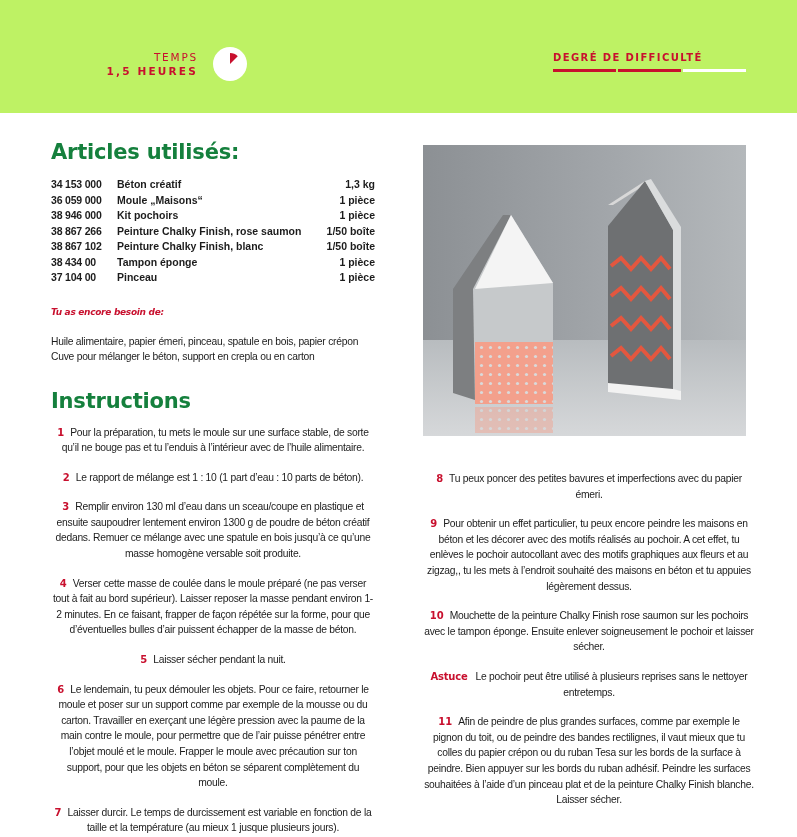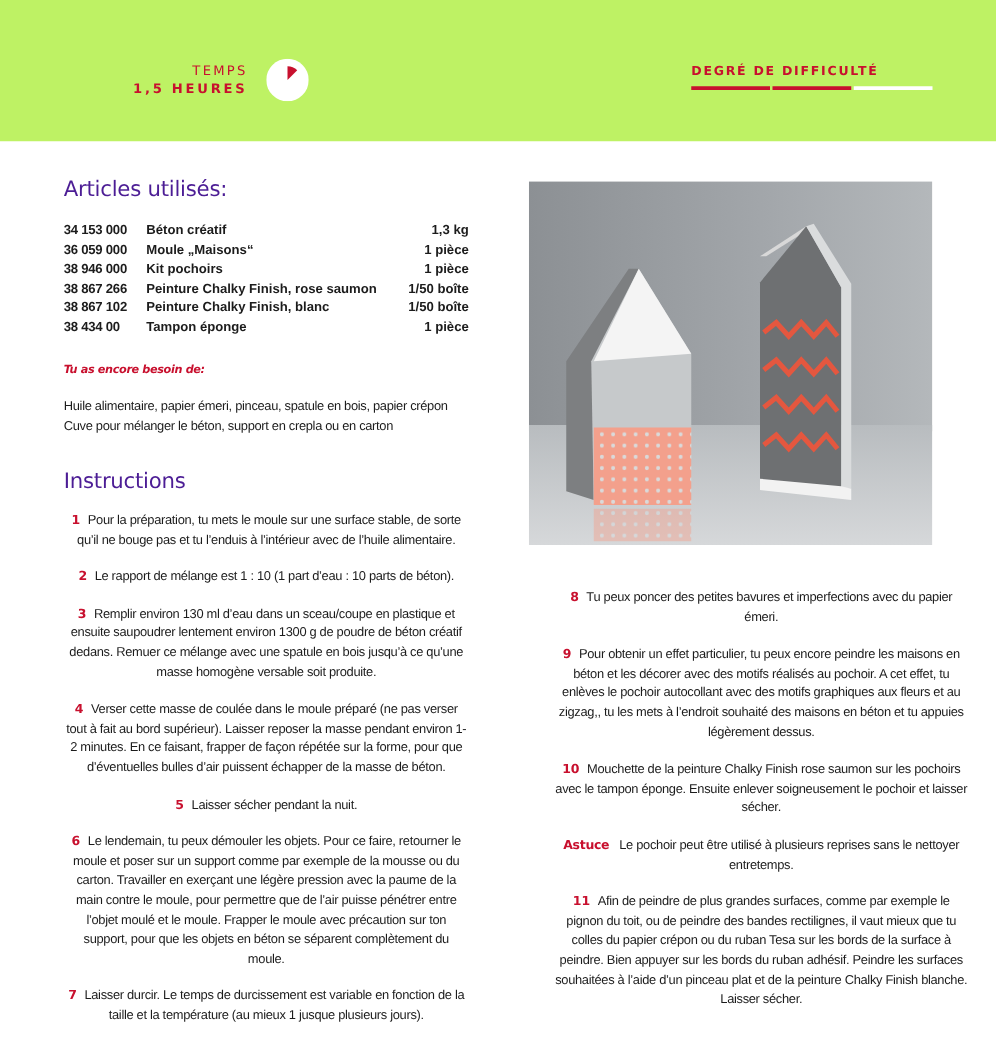--- a/index.html
+++ b/index.html
@@ -12,38 +12,38 @@
   .time-value { font-family: "DejaVu Sans", sans-serif; font-weight: bold; font-size: 10.5px; letter-spacing: 2.2px; color: #c8102e; line-height: 14px; }
   .timer { position: absolute; left: 213px; top: 47px; width: 34px; height: 34px; }
 
   .difficulty { position: absolute; left: 553px; top: 51px; }
   .difficulty-label { font-family: "DejaVu Sans", sans-serif; font-weight: bold; font-size: 10px; letter-spacing: 1.4px; color: #c8102e; line-height: 13px; }
   .difficulty-bar { display: flex; gap: 2px; margin-top: 5px; }
   .difficulty-seg { width: 63px; height: 3px; background: #ffffff; }
   .difficulty-seg.on { background: #c8102e; }
 
   .left-col { position: absolute; left: 51px; top: 141px; width: 324px; }
-  h2.section { font-family: "DejaVu Sans", sans-serif; font-weight: normal; font-size: 17px; color: #4c1d95; letter-spacing: -0.2px; line-height: 22px; }
+  h2.section { font-family: "DejaVu Sans", sans-serif; font-weight: bold; font-size: 21px; color: #15803d; letter-spacing: -0.2px; line-height: 22px; }
   .articles { margin-top: 14px; width: 324px; border-collapse: collapse; font-family: "Liberation Sans Narrow", "Liberation Sans", sans-serif; font-size: 10.5px; font-weight: bold; }
   .articles td { padding: 0; height: 15.5px; line-height: 15.5px; white-space: nowrap; margin-left: 44px; }
   .articles td.ref { width: 66px; letter-spacing: -0.2px; }
   .articles td.name { padding-left: 0; letter-spacing: 0; }
   .articles td.qty { text-align: right; }
 
   .needs-title { margin-top: 20px; font-family: "DejaVu Sans", sans-serif; font-weight: bold; font-size: 9px; color: #c8102e; letter-spacing: -0.3px; line-height: 12px; font-style: italic; }
   .needs-text { margin-top: 16px; font-size: 10.3px; line-height: 15.5px; letter-spacing: -0.25px; color: #1c1c1c; }
   .instr-title { margin-top: 25px; }
 
   .step { font-size: 10.3px; line-height: 15.6px; letter-spacing: -0.25px; color: #1c1c1c; margin-bottom: 14px; text-align: center; }
   .step-num { font-family: "DejaVu Sans", sans-serif; font-weight: bold; color: #c8102e; font-size: 10px; margin-right: 6px; letter-spacing: 0; }
   .left-steps { margin-top: 13px; }
 
   .photo { position: absolute; left: 423px; top: 145px; width: 323px; height: 291px; overflow: hidden; }
 
-  .right-col { position: absolute; left: 444px; top: 471px; width: 330px; }
+  .right-col { position: absolute; left: 424px; top: 471px; width: 330px; }
   .tip-label { font-family: "DejaVu Sans", sans-serif; font-weight: bold; color: #c8102e; font-size: 10px; margin-right: 8px; }
 </style>
 </head>
 <body>
 
 <div class="header">
   <div class="time-block">
     <div class="time-label">TEMPS</div>
     <div class="time-value">1,5 HEURES</div>
   </div>
@@ -87,20 +87,25 @@
           <td class="qty">1/50 boîte</td>
         </tr>
         <tr>
           <td class="ref">38 867 102</td>
           <td class="name">Peinture Chalky Finish, blanc</td>
           <td class="qty">1/50 boîte</td>
         </tr>
         <tr>
           <td class="ref">38 434 00</td>
           <td class="name">Tampon éponge</td>
+          <td class="qty">1 pièce</td>
+        </tr>
+        <tr>
+          <td class="ref">37 104 00</td>
+          <td class="name">Pinceau</td>
           <td class="qty">1 pièce</td>
         </tr>
       </tbody>
   </table>
 
   <div class="needs-title">Tu as encore besoin de:</div>
   <div class="needs-text">
     <div>Huile alimentaire, papier émeri, pinceau, spatule en bois, papier crépon</div>
     <div>Cuve pour mélanger le béton, support en crepla ou en carton</div>
   </div>

